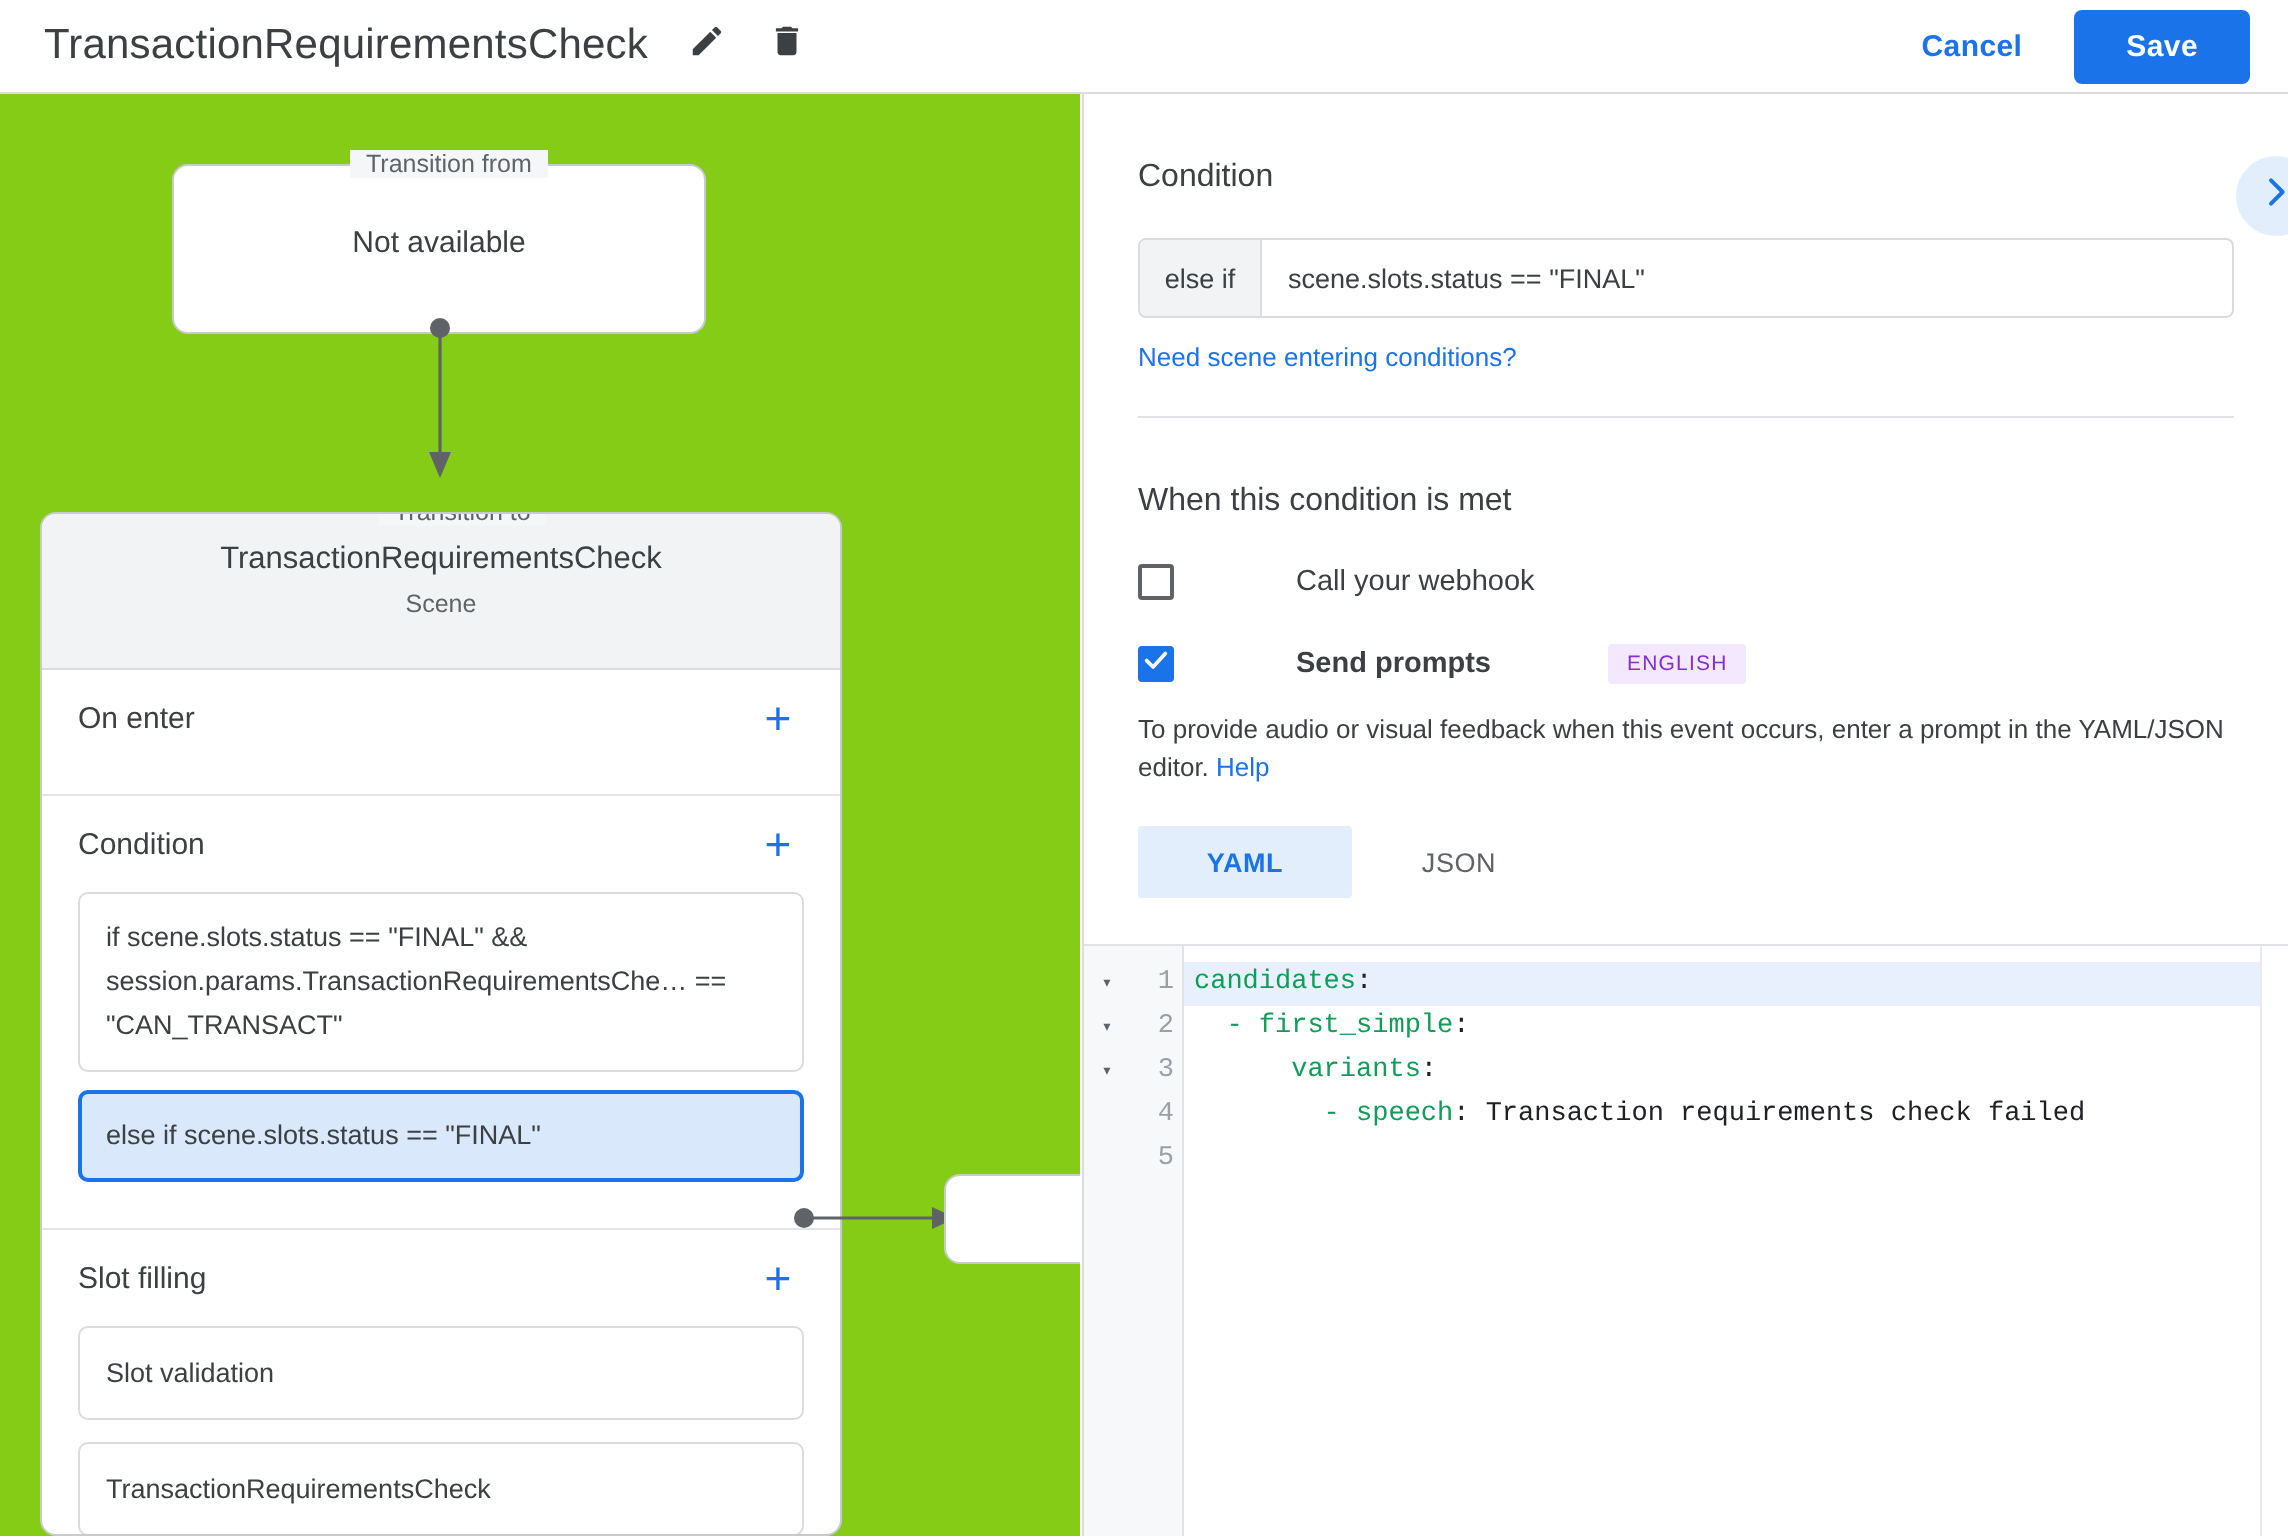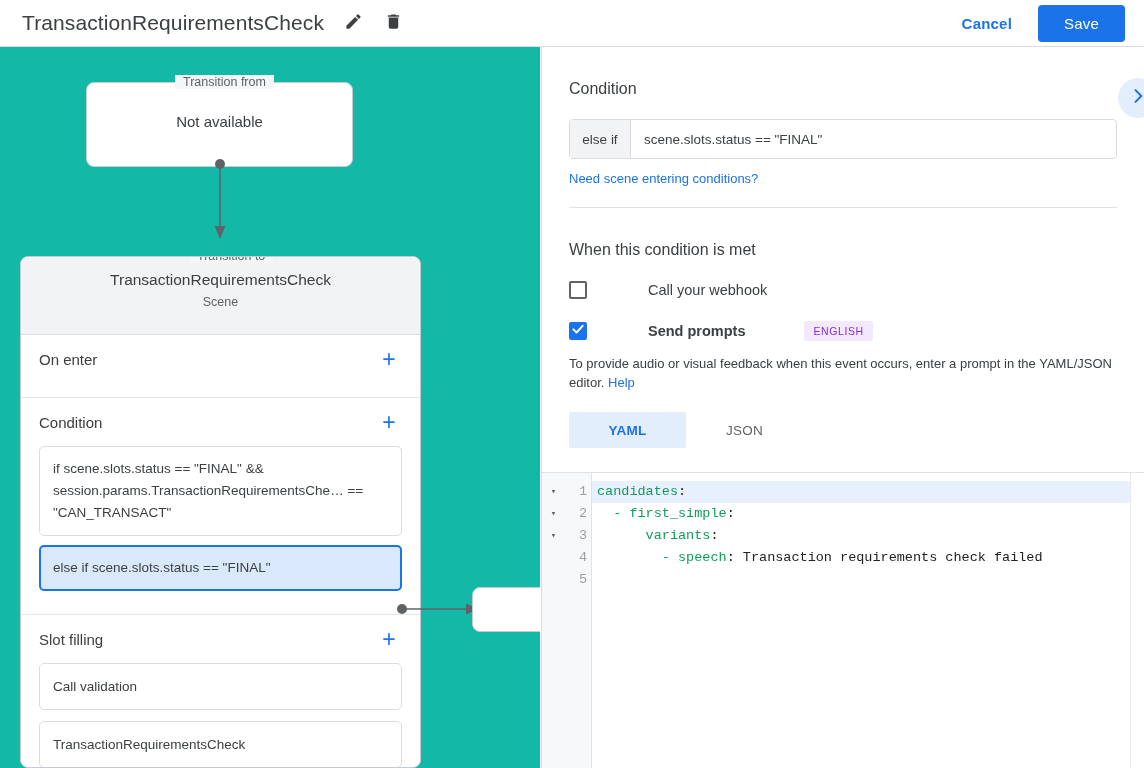--- a/index.html
+++ b/index.html
@@ -57,35 +57,35 @@
     background: none;
     border: none;
     font-family: inherit;
     letter-spacing: .2px;
   }
   .save-btn {
     margin-left: 12px;
     background: #1a73e8;
     color: #ffffff;
     font-size: 15px;
-    font-weight: normal;
+    font-weight: bold;
     border: none;
     border-radius: 4px;
     padding: 10px 26px;
     cursor: pointer;
     font-family: inherit;
     letter-spacing: .2px;
   }
 
   
   .canvas {
     position: absolute;
     left: 0; top: 47px;
     width: 540px; height: 721px;
-    background: #14b8a6;
+    background: #84cc16;
     overflow: hidden;
   }
   .fieldset-box {
     position: absolute;
     border: 1px solid #c7cbd1;
     border-radius: 8px;
     background: #ffffff;
     box-sizing: border-box;
   }
   .fieldset-legend {
@@ -320,21 +320,21 @@
     color: #3c4043;
     max-width: 556px;
   }
   .hint a { color: #1a73e8; text-decoration: none; cursor: pointer; }
 
   .tabs {
     display: flex;
     margin-top: 20px;
   }
   .tab {
-    width: 117px;
+    width: 107px;
     height: 36px;
     display: flex;
     align-items: center;
     justify-content: center;
     font-size: 13.5px;
     color: #5f6368;
     cursor: pointer;
     letter-spacing: .3px;
   }
   .tab.active {
@@ -471,21 +471,21 @@
       </div>
       <div class="cond-card">if scene.slots.status == "FINAL" &amp;&amp; session.params.TransactionRequirementsChe… == "CAN_TRANSACT"</div>
       <div class="cond-card selected">else if scene.slots.status == "FINAL"</div>
     </div>
 
     <div class="section" style="border-bottom:none">
       <div class="section-head">
         <span class="section-title">Slot filling</span>
         <span class="plus-btn">+</span>
       </div>
-      <div class="slot-card">Call validation</div>
+      <div class="slot-card">Slot validation</div>
       <div class="slot-card">TransactionRequirementsCheck</div>
     </div>
   </div>
 
   <div class="h-connector">
     <svg width="84" height="20" viewBox="0 0 84 20">
       <circle cx="6" cy="10" r="5" fill="#5f6368"></circle>
       <line x1="6" y1="10" x2="72" y2="10" stroke="#5f6368" stroke-width="1.6"></line>
       <polygon points="82,10 70,4.5 70,15.5" fill="#5f6368"></polygon>
     </svg>

